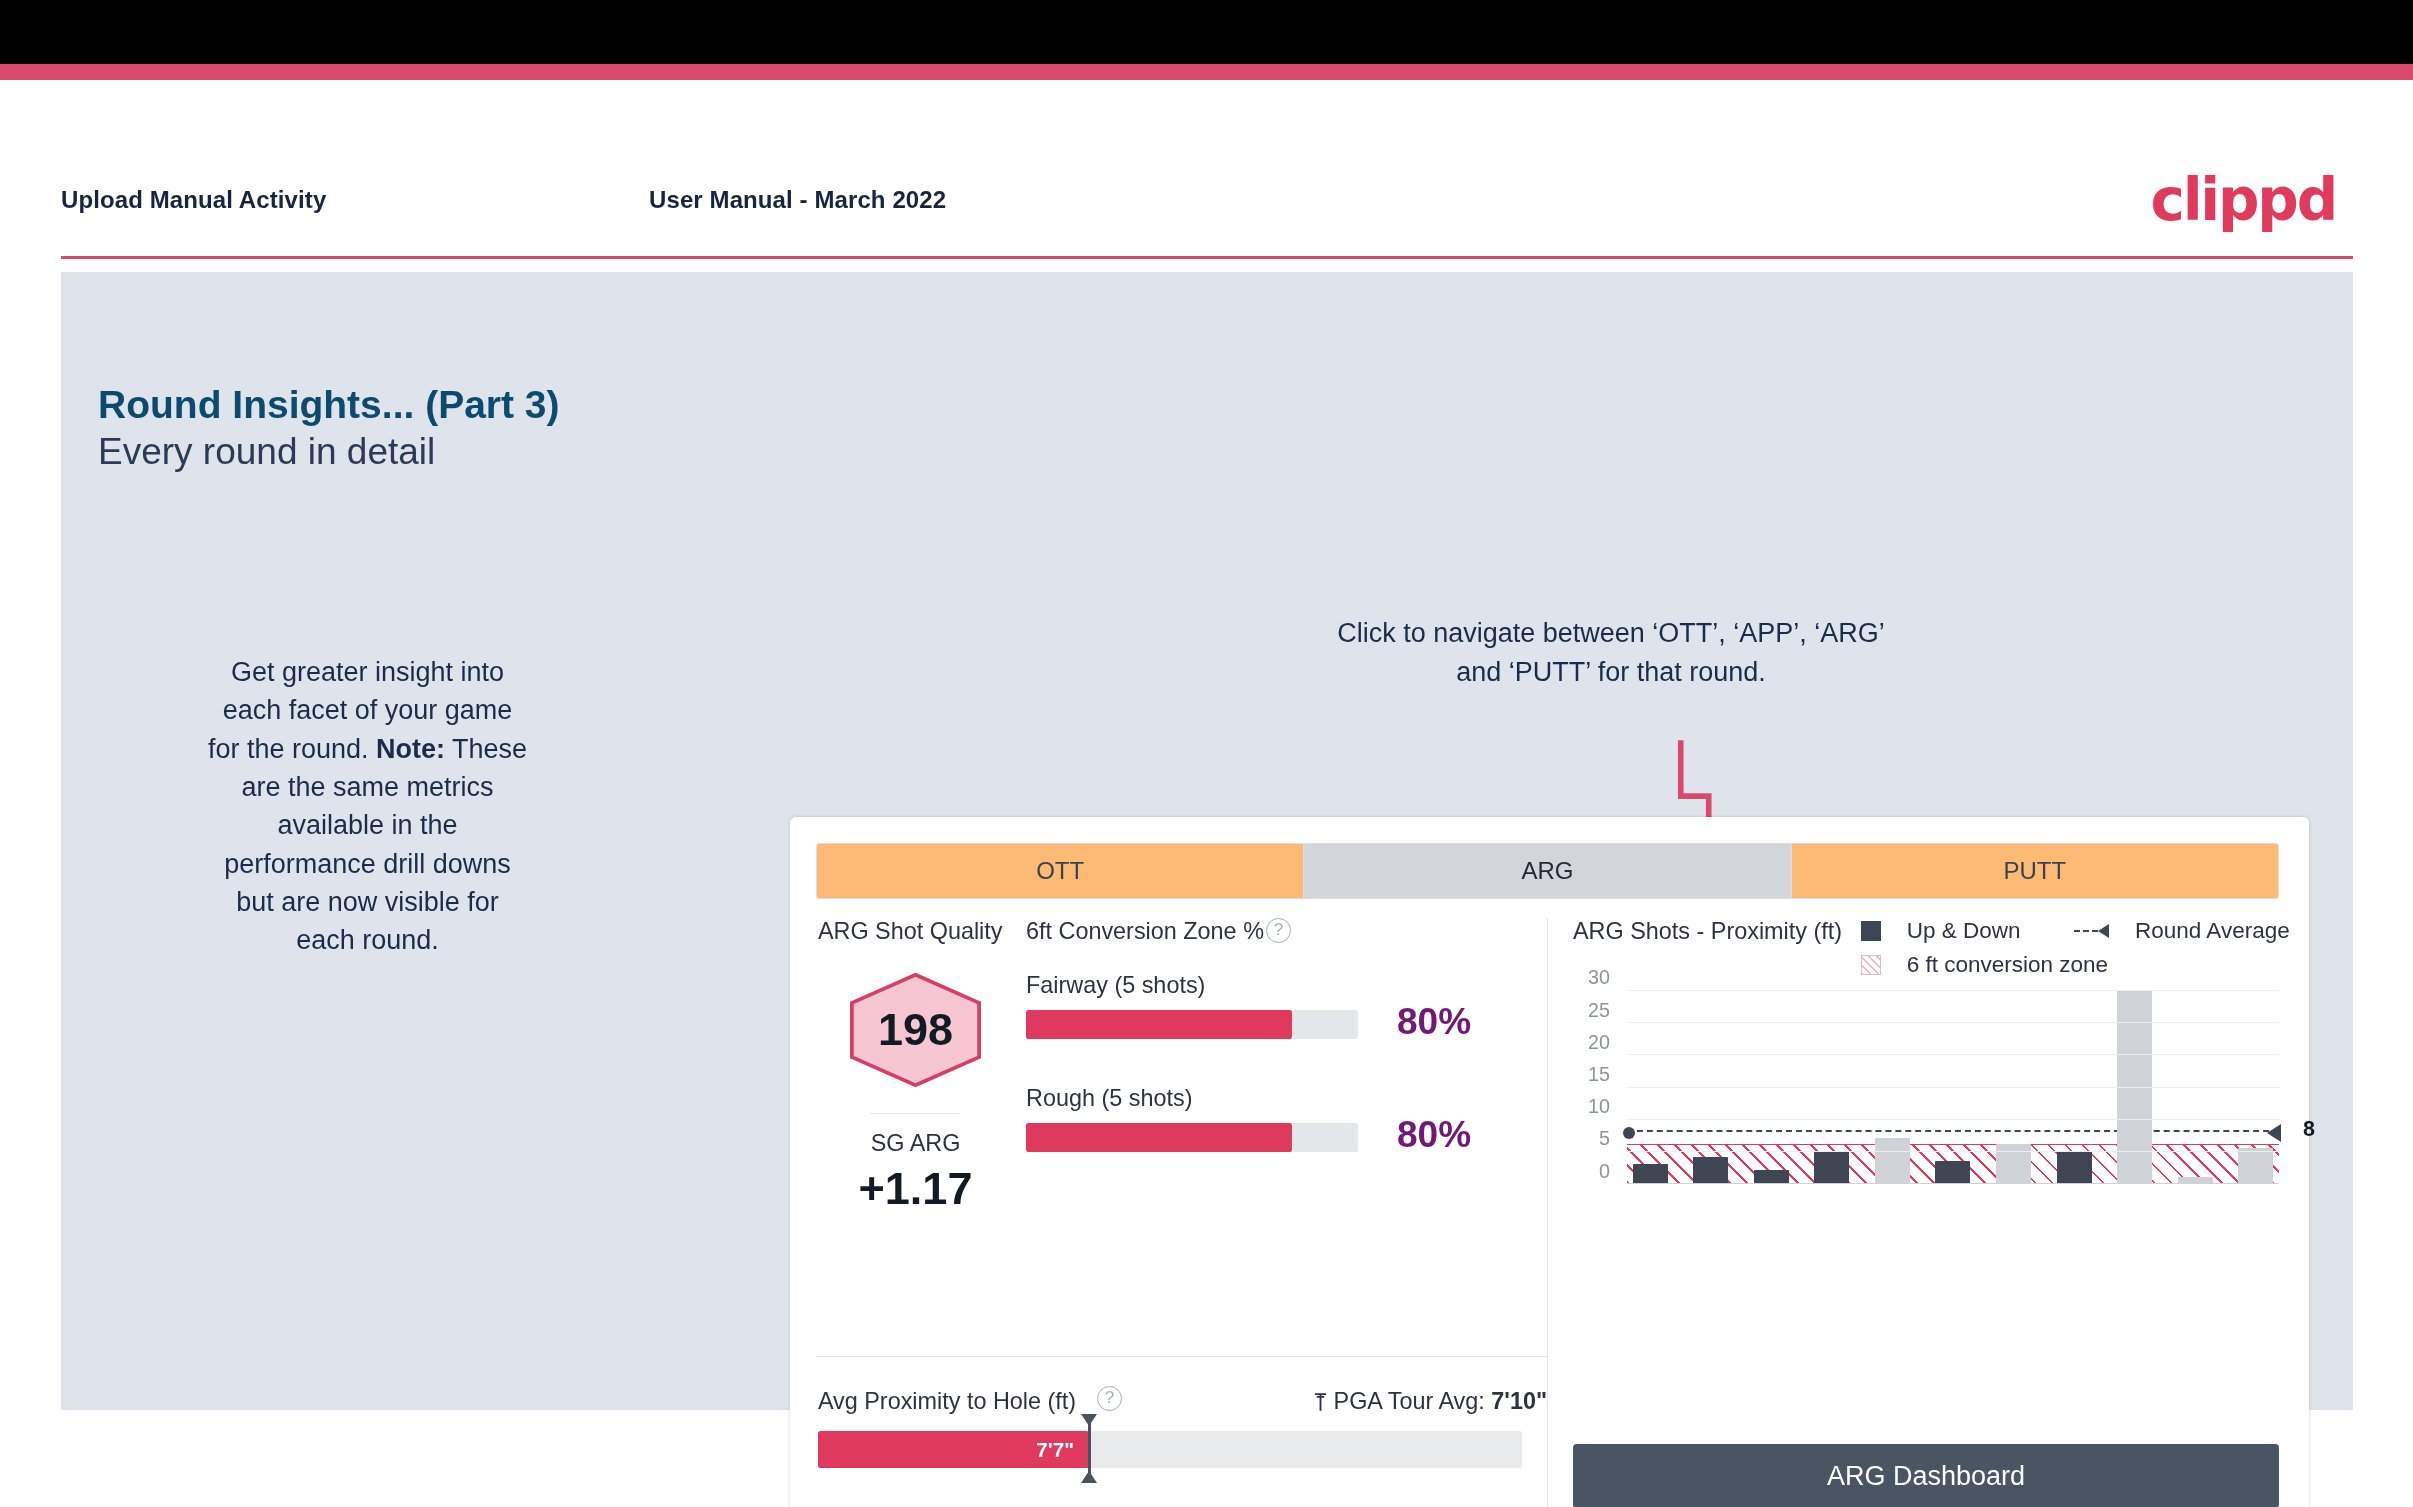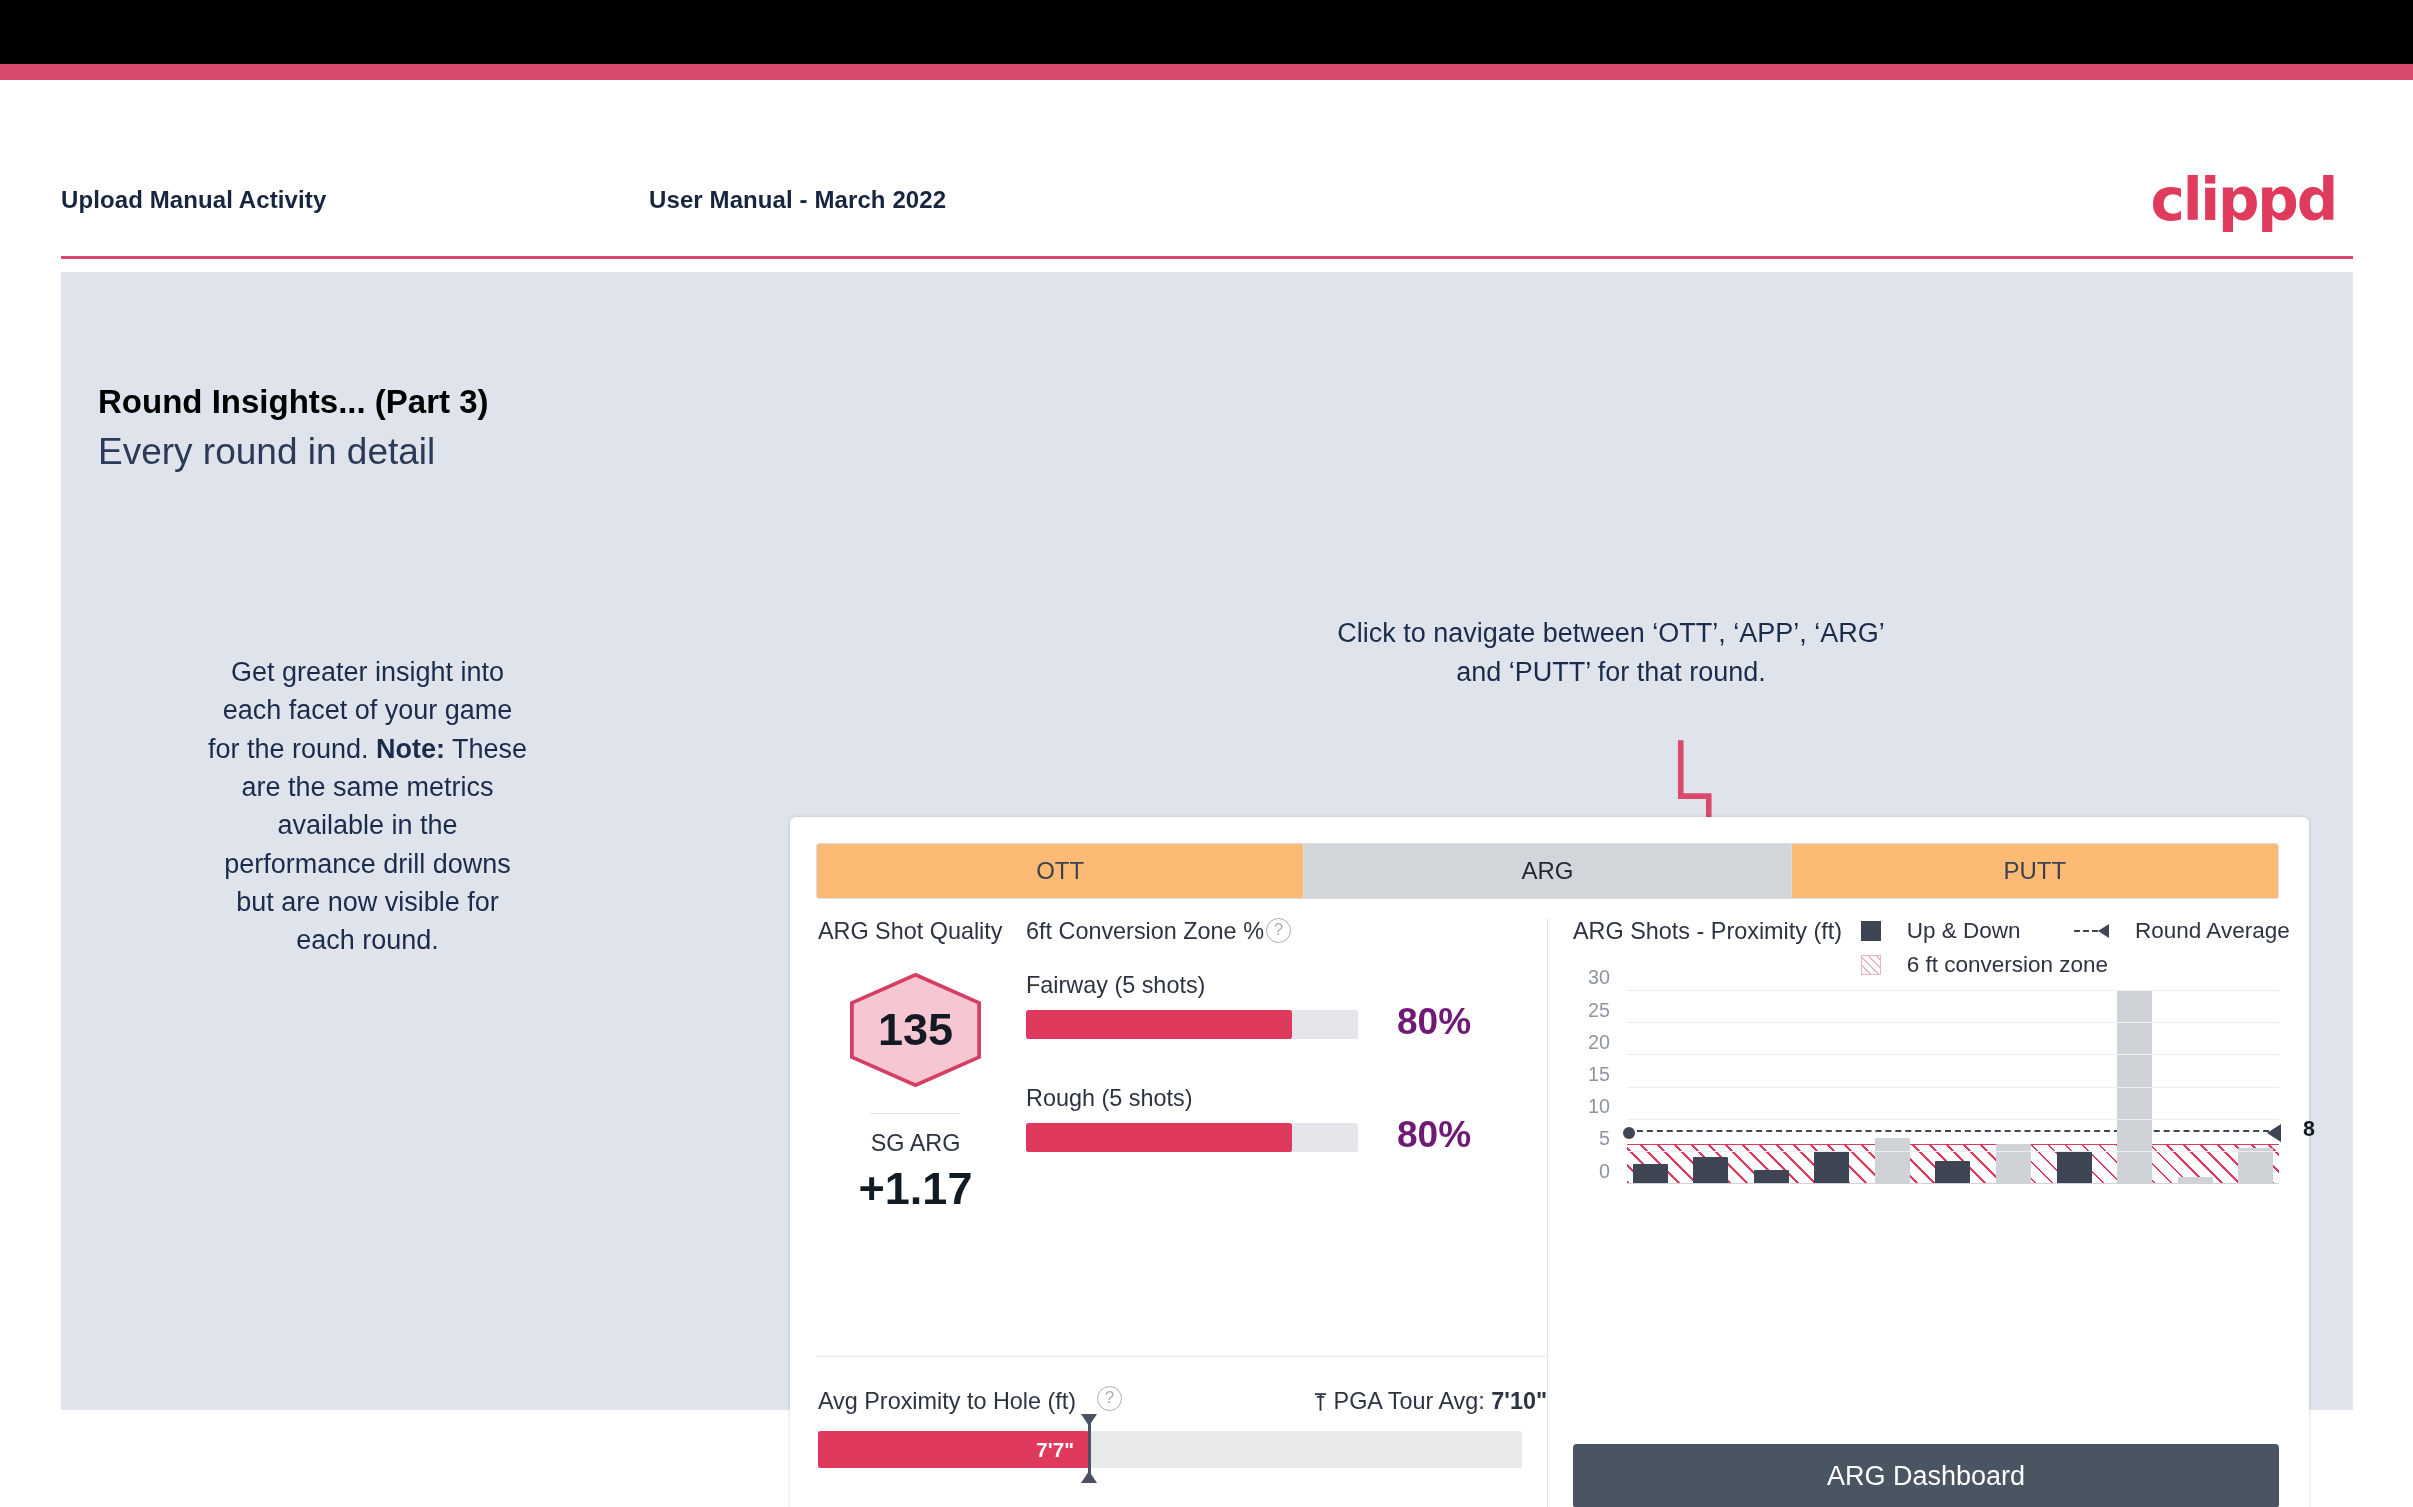--- a/index.html
+++ b/index.html
@@ -69,23 +69,23 @@
   #slide-body {
     position: absolute;
     left: 61px; top: 208px;
     width: 2292px; height: 1138px;
     background: #dfe4ec;
   }
 
   #page-title {
     position: absolute;
     left: 37px; top: 111px;
-    font-size: 33px;
+    font-size: 39px;
     font-weight: 700;
-    color: #000000;
+    color: #0c4a6e;
     white-space: nowrap;
     text-align: center;
   }
   #page-subtitle {
     position: absolute;
     left: 37px; top: 159px;
     font-size: 37px;
     font-weight: 400;
     color: #2b3a57;
     white-space: nowrap;
@@ -451,21 +451,21 @@
 
         <div class="sect-label" id="lbl-shot-quality">ARG Shot Quality</div>
 
         <div class="sect-label" id="lbl-conv-zone">6ft Conversion Zone %</div>
         <div class="help-icon" id="help-conv">?</div>
 
         <div id="hexagon-wrap">
           <svg width="139" height="116" viewBox="0 0 148 124">
             <polygon points="74,3 142,33 142,91 74,121 6,91 6,33" fill="#f7c6d3" stroke="#d43f63" stroke-width="4"></polygon>
           </svg>
-          <div id="hex-score">135</div>
+          <div id="hex-score">198</div>
         </div>
         <div id="sg-divider"></div>
         <div id="sg-label">SG ARG</div>
         <div id="sg-value">+1.17</div>
 
         <div class="conv-row" style="top:54px">
           <div class="cr-label">Fairway (5 shots)</div>
           <div class="cr-track">
             <div class="cr-fill" id="fill-fairway" style="width: 80%;"></div>
             <div class="cr-pct">80%</div>

